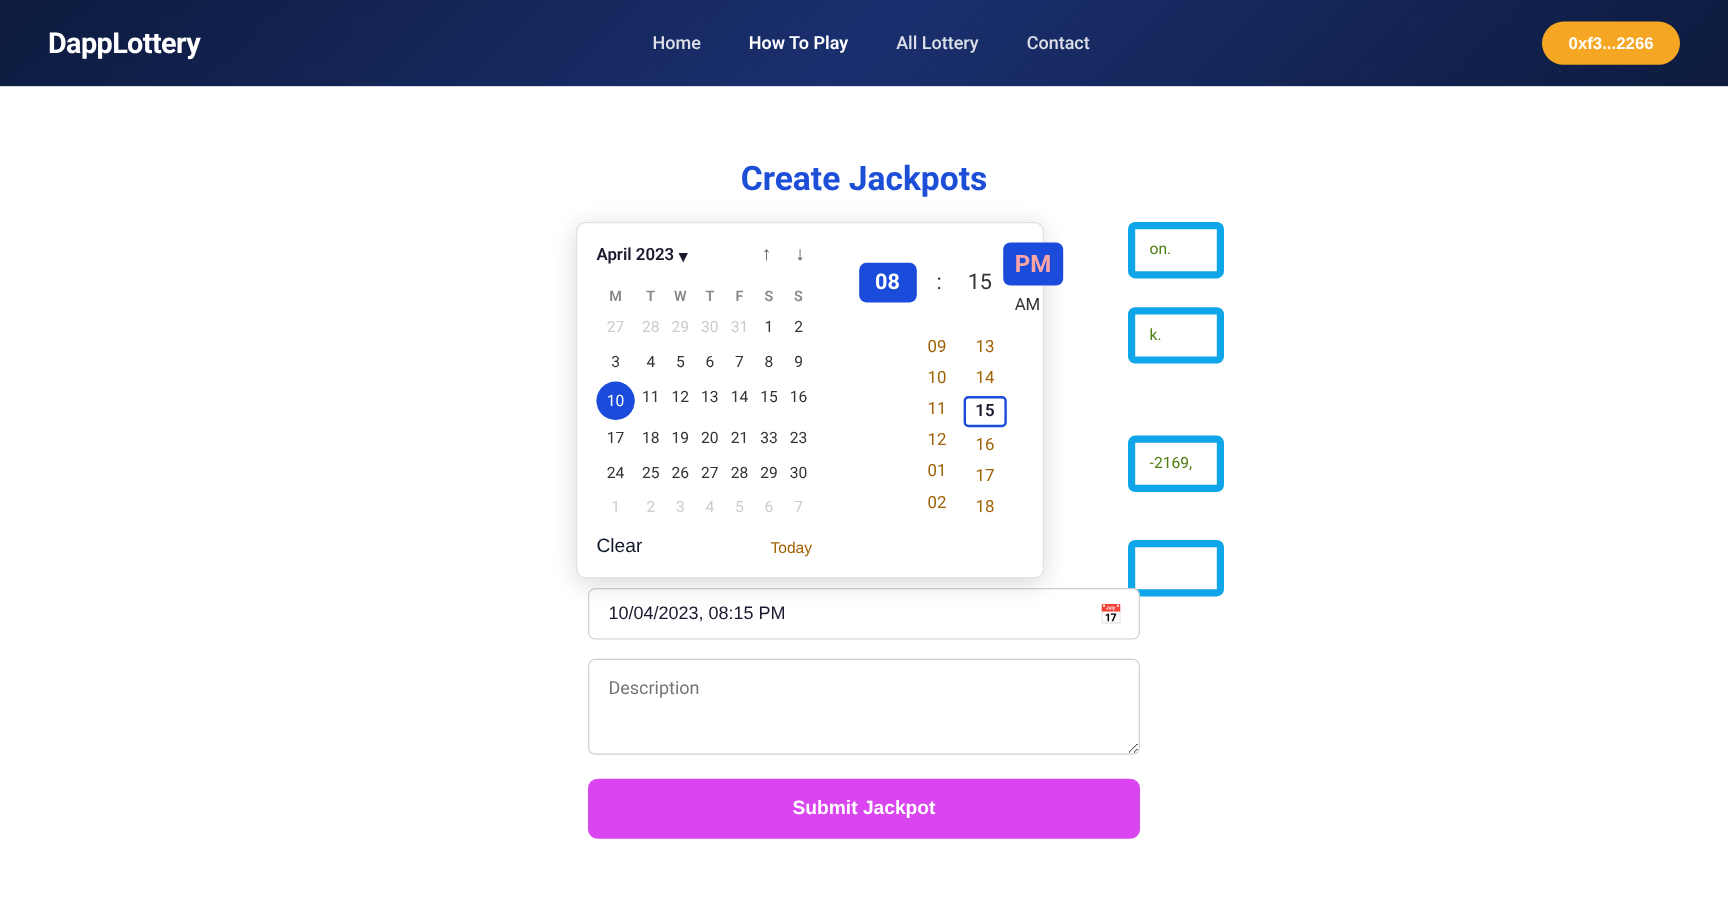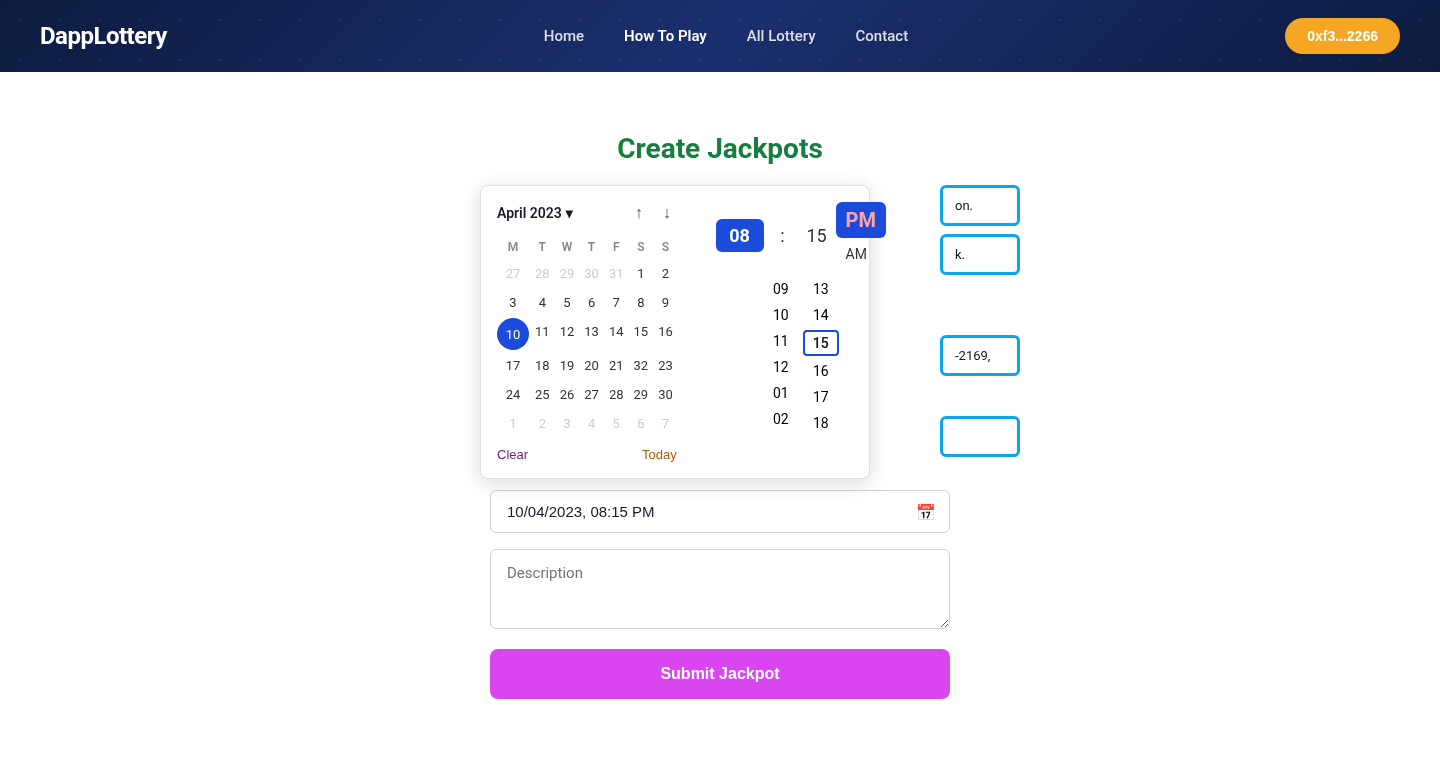--- a/index.html
+++ b/index.html
@@ -66,21 +66,21 @@
       display: flex;
       flex-direction: column;
       align-items: center;
       padding: 60px 20px 40px;
       position: relative;
     }
 
     .page-title {
       font-size: 28px;
       font-weight: 700;
-      color: #15803d;
+      color: #1d4ed8;
       margin-bottom: 30px;
     }
 
     
     .form-area {
       width: 460px;
       position: relative;
     }
 
     
@@ -159,22 +159,22 @@
       justify-content: center;
       margin: auto;
     }
 
     .cal-footer {
       display: flex;
       justify-content: space-between;
       margin-top: 10px;
     }
     .cal-clear {
-      color: #701a75;
-      font-size: 13px;
+      color: #0f172a;
+      font-size: 16px;
       cursor: pointer;
       background: none;
       border: none;
     }
     .cal-today {
       color: #a16207;
       font-size: 13px;
       cursor: pointer;
       background: none;
       border: none;
@@ -222,21 +222,21 @@
       overflow: hidden;
     }
     .time-col {
       display: flex;
       flex-direction: column;
       align-items: center;
       gap: 4px;
     }
     .time-val {
       font-size: 14px;
-      color: #000000;
+      color: #a16207;
       padding: 3px 8px;
       cursor: pointer;
       border-radius: 4px;
       text-align: center;
       min-width: 36px;
     }
     .time-val.focused {
       border: 2px solid #1a4bdb;
       border-radius: 4px;
       color: #1a1a2e;
@@ -301,26 +301,26 @@
       border: none;
       border-radius: 8px;
       padding: 16px;
       font-size: 16px;
       font-weight: 700;
       cursor: pointer;
       margin-top: 16px;
     }
     .partial-field {
       background: white;
-      border: 3px solid #0ea5e9;
+      border: 6px solid #0ea5e9;
       border-radius: 6px;
       padding: 10px 12px;
       font-size: 13px;
-      color: #0f172a;
-      margin-bottom: 8px;
+      color: #4d7c0f;
+      margin-bottom: 24px;
       white-space: nowrap;
       overflow: hidden;
     }
   </style>
 </head>
 <body>
 
 <nav>
   <span class="nav-brand">DappLottery</span>
   <div class="nav-links">
@@ -385,21 +385,21 @@
             <div class="cal-day">13</div>
             <div class="cal-day">14</div>
             <div class="cal-day">15</div>
             <div class="cal-day">16</div>
 
             <div class="cal-day">17</div>
             <div class="cal-day">18</div>
             <div class="cal-day">19</div>
             <div class="cal-day">20</div>
             <div class="cal-day">21</div>
-            <div class="cal-day">32</div>
+            <div class="cal-day">33</div>
             <div class="cal-day">23</div>
 
             <div class="cal-day">24</div>
             <div class="cal-day">25</div>
             <div class="cal-day">26</div>
             <div class="cal-day">27</div>
             <div class="cal-day">28</div>
             <div class="cal-day">29</div>
             <div class="cal-day">30</div>
 

